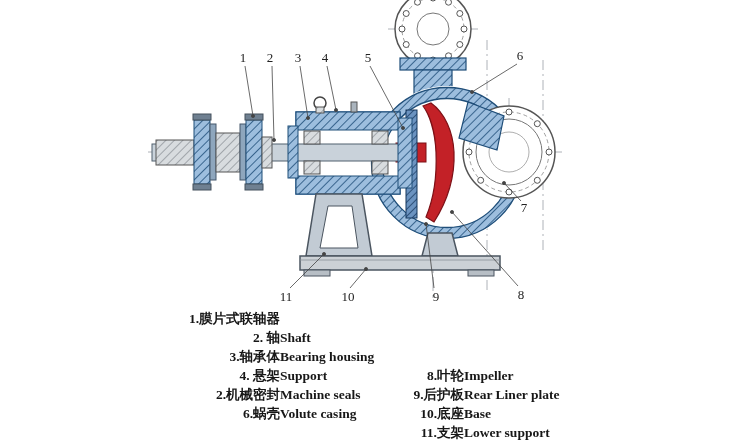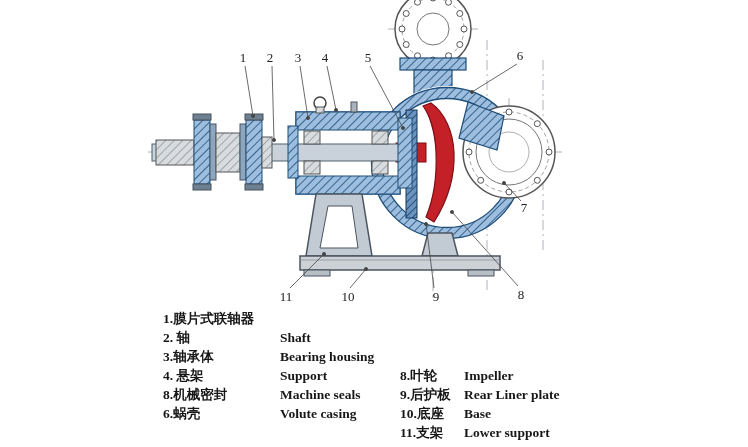--- a/index.html
+++ b/index.html
@@ -8,21 +8,21 @@
     font-family:"Liberation Serif", serif;overflow:hidden;
   }
   .stage{position:absolute;inset:0;width:748px;height:447px;background:#fff;}
   svg{display:block;}
   svg text.callout{
     font-family:"Liberation Serif", serif;
     font-size:13px;fill:#222;text-anchor:middle;
   }
   .legend-left{position:absolute;left:163px;top:309px;}
   .legend-right{position:absolute;left:400px;top:366px;}
-  .lrow{display:flex;height:19px;line-height:19px;font-size:13.5px;font-weight:600;color:#171717;white-space:nowrap;}
+  .lrow{display:flex;height:19px;line-height:19px;font-size:13.5px;font-weight:600;color:#171717;white-space:nowrap;text-align:right;}
   .legend-left .zh{display:inline-block;width:117px;}
   .legend-right .zh{display:inline-block;width:64px;}
   .en{display:inline-block;}
 </style>
 </head>
 <body>
 
 <div class="stage">
 
   <svg width="748" height="310" viewBox="0 0 748 310">
@@ -203,21 +203,21 @@
     </div>
     <div class="lrow">
       <span class="zh">3.轴承体</span>
       <span class="en">Bearing housing</span>
     </div>
     <div class="lrow">
       <span class="zh">4. 悬架</span>
       <span class="en">Support</span>
     </div>
     <div class="lrow">
-      <span class="zh">8.机械密封</span>
+      <span class="zh">2.机械密封</span>
       <span class="en">Machine seals</span>
     </div>
     <div class="lrow">
       <span class="zh">6.蜗壳</span>
       <span class="en">Volute casing</span>
     </div>
   </div>
 
   <div class="legend-right">
     <div class="lrow">

